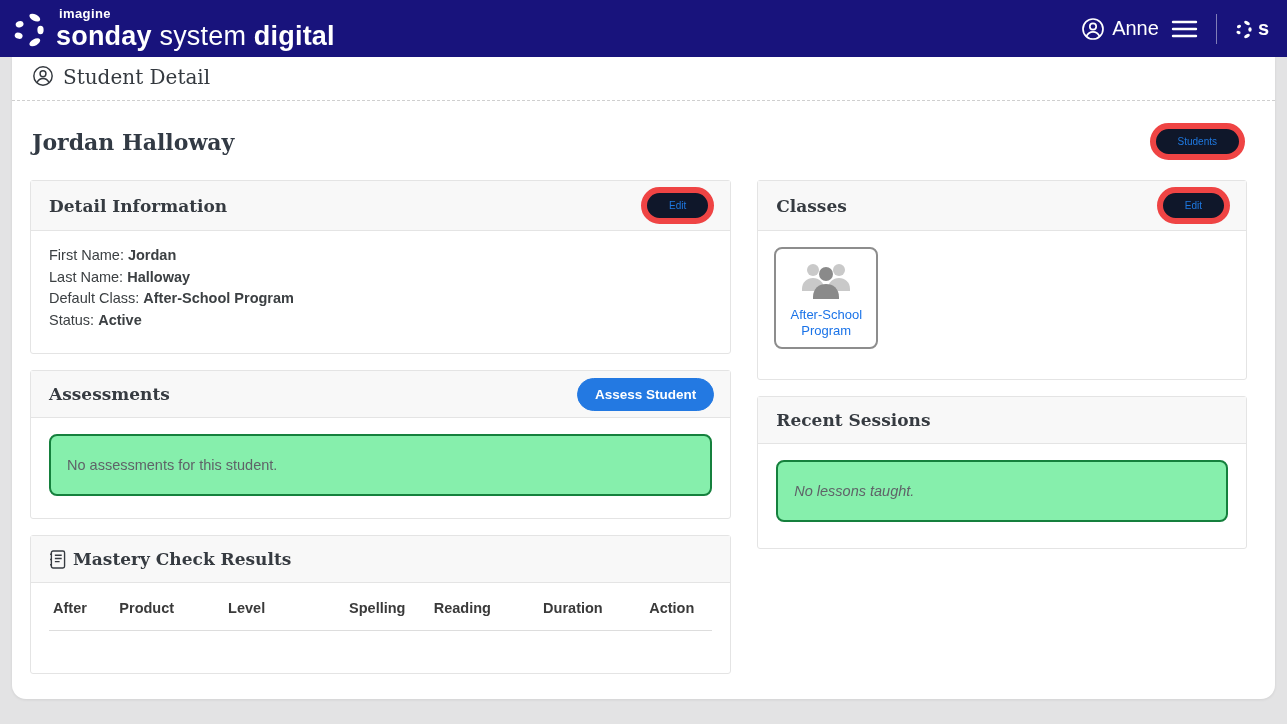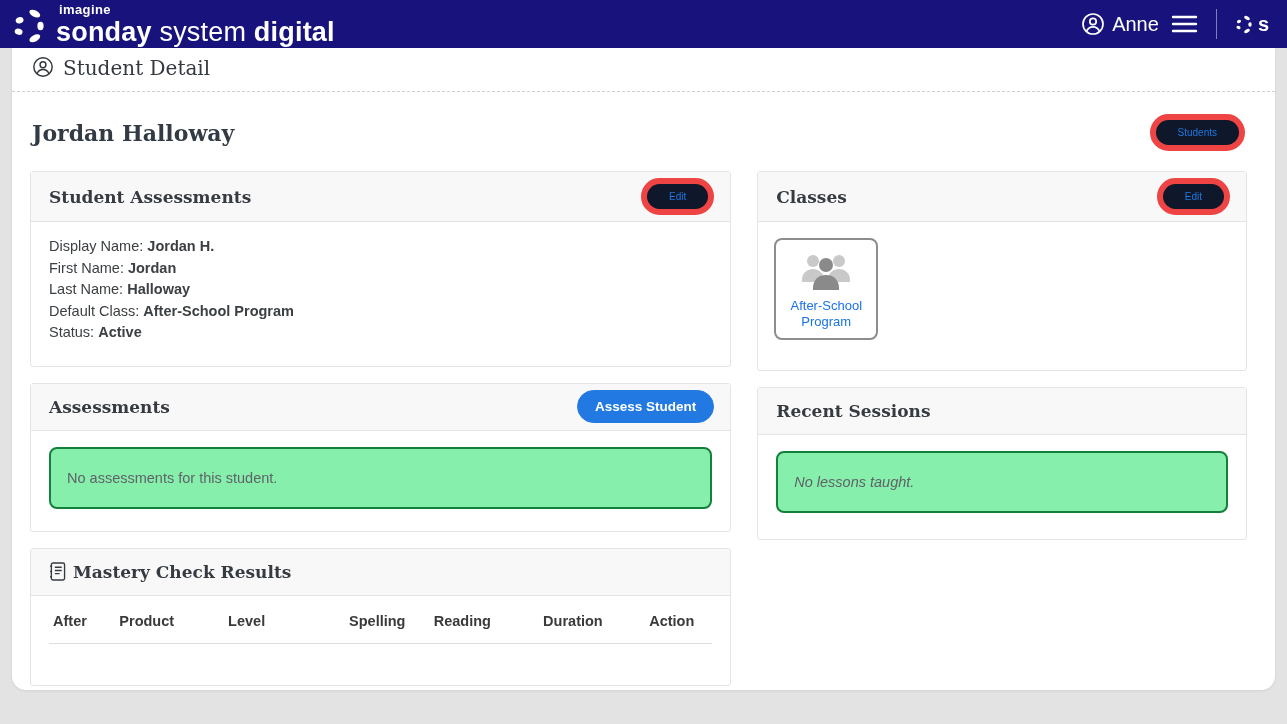--- a/index.html
+++ b/index.html
@@ -5,21 +5,21 @@
   * { margin:0; padding:0; box-sizing:border-box; }
   html,body { width:1287px; height:724px; }
   body {
     background:#e3e3e4;
     font-family:"Liberation Sans", sans-serif;
     color:#333;
     overflow:hidden;
   }
   
   .navbar {
-    height:48px; background:#18137c; color:#fff;
+    height:57px; background:#18137c; color:#fff;
     display:flex; align-items:center; justify-content:space-between;
     padding:0 18px 0 12px;
   }
   .brand { display:flex; align-items:flex-end; gap:6px; cursor:pointer; }
   .brand-text { display:flex; flex-direction:column; line-height:1; }
   .brand-imagine { font-size:13px; font-weight:bold; letter-spacing:.4px; margin:0 0 3px 3px; }
   .brand-title { font-size:27px; letter-spacing:.2px; }
   .brand-title .b { font-weight:bold; }
   .nav-right { display:flex; align-items:center; gap:12px; }
   .nav-user { display:flex; align-items:center; gap:7px; cursor:pointer; }
@@ -168,25 +168,24 @@
       <span class="student-name">Jordan Halloway</span>
       <button class="pill">Students</button>
     </div>
 
     <div class="grid">
 
       <div class="col">
 
         <div class="card">
           <div class="card-head">
-            <span class="card-title">Student Assessments</span>
+            <span class="card-title">Detail Information</span>
             <button class="pill">Edit</button>
           </div>
           <div class="info-body">
-            <div class="info-row"><span class="lbl">Display Name:</span> <span class="val">Jordan H.</span></div>
             <div class="info-row"><span class="lbl">First Name:</span> <span class="val">Jordan</span></div>
             <div class="info-row"><span class="lbl">Last Name:</span> <span class="val">Halloway</span></div>
             <div class="info-row"><span class="lbl">Default Class:</span> <span class="val">After-School Program</span></div>
             <div class="info-row"><span class="lbl">Status:</span> <span class="val">Active</span></div>
           </div>
         </div>
 
         <div class="card">
           <div class="card-head">
             <span class="card-title">Assessments</span>

